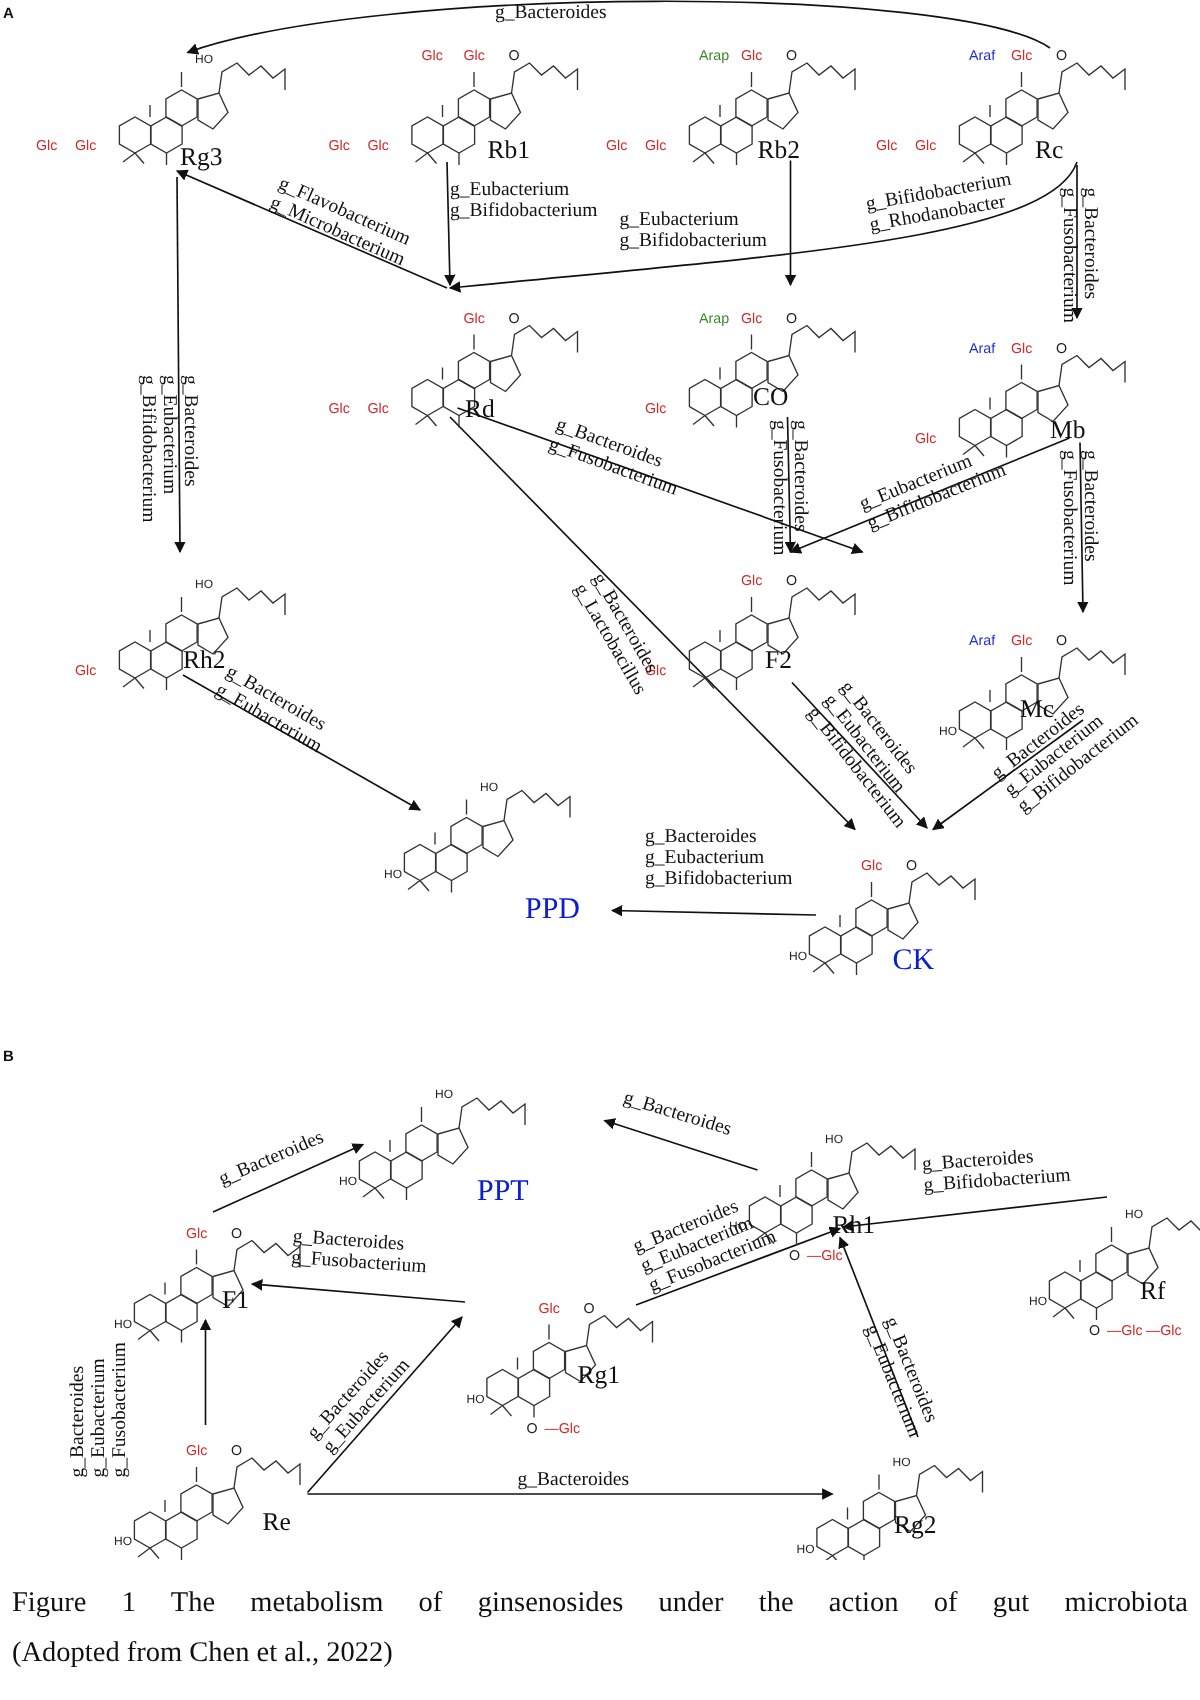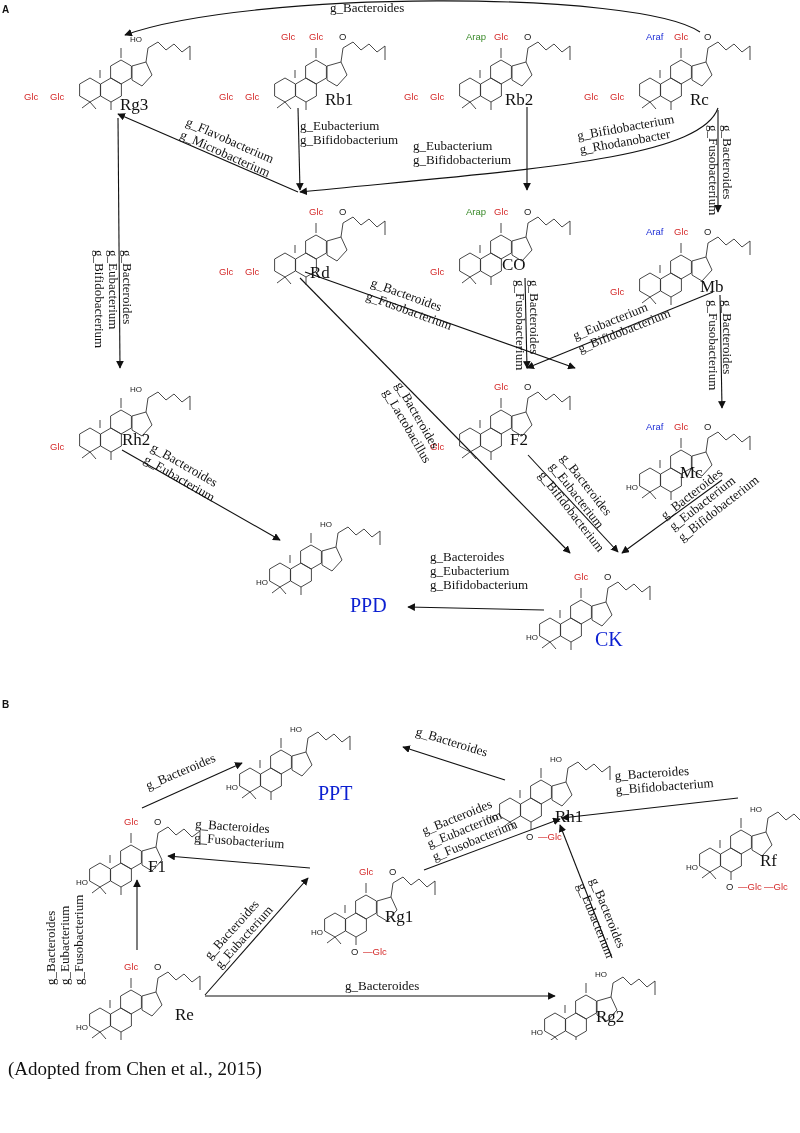--- a/index.html
+++ b/index.html
@@ -477,14 +477,15 @@
         <text class="enz" x="0" y="0">g_Bacteroides</text>
         <text class="enz" x="0" y="14">g_Eubacterium</text>
       </g>
       <g transform="translate(345,990) rotate(0)">
         <text class="enz" x="0" y="0">g_Bacteroides</text>
       </g>
     </g>
 </svg>
 
 <div class="caption">
-  <span>(Adopted from Chen et al., 2015)</span>
+  <span class="line1">Figure 1 The metabolism of ginsenosides under the action of gut microbiota</span>
+  <span>(Adopted from Chen et al., 2022)</span>
 </div>
 
 </body></html>

